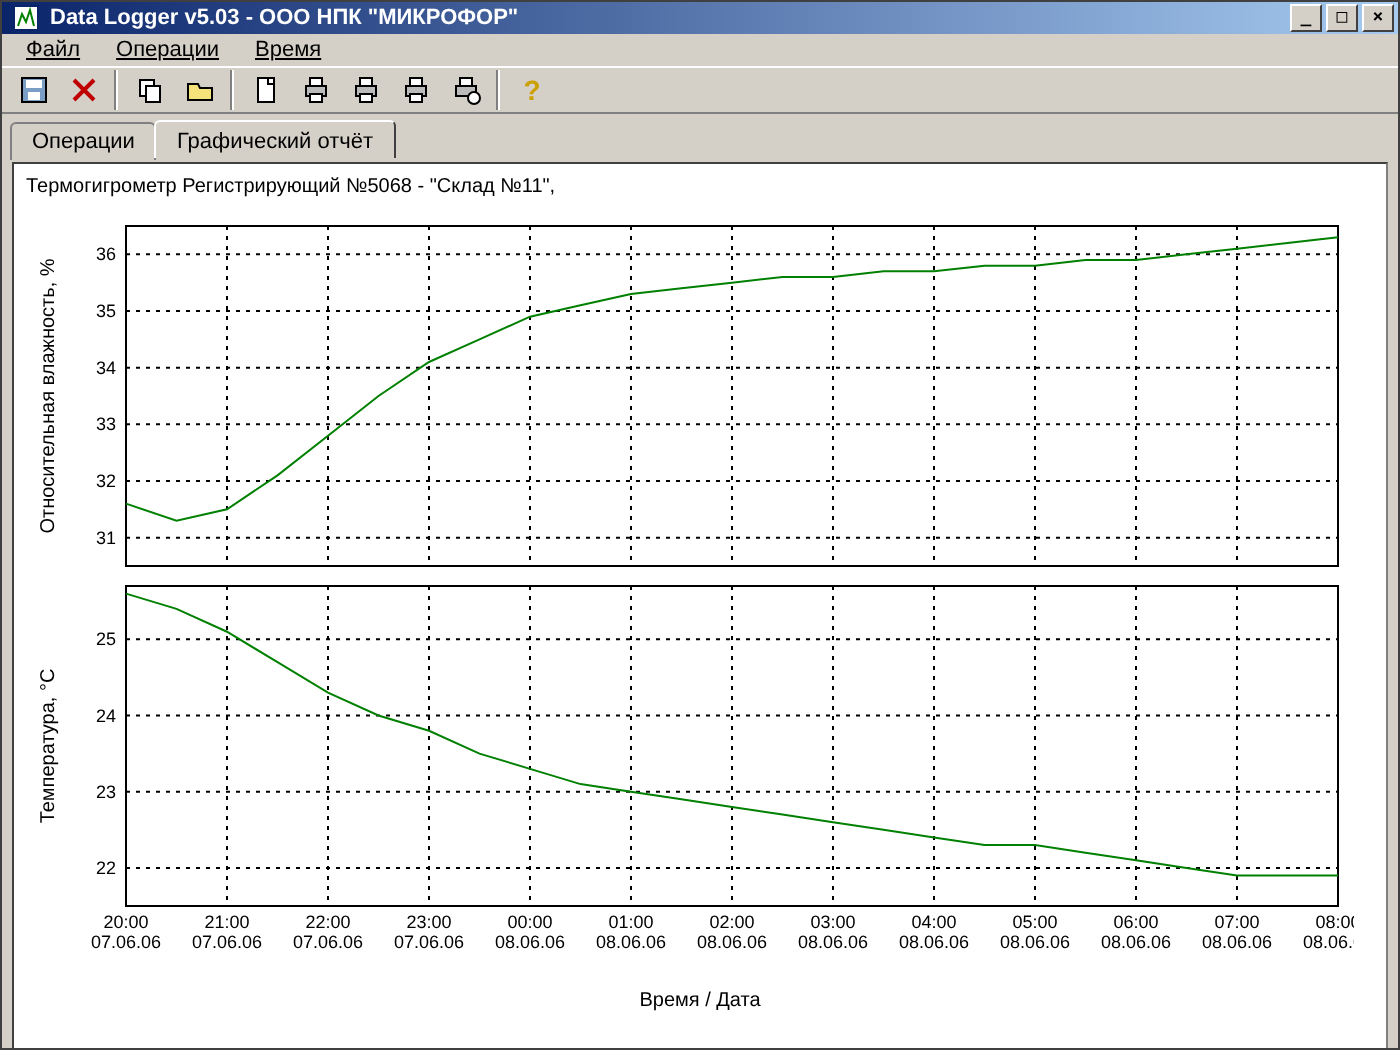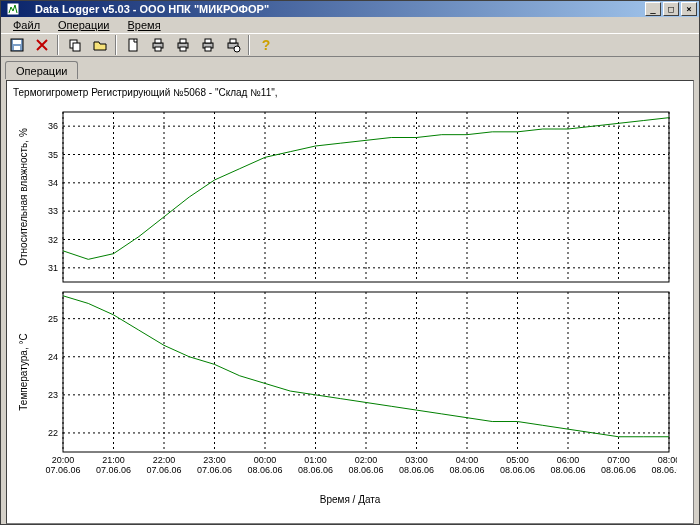--- a/index.html
+++ b/index.html
@@ -23,21 +23,21 @@
     align-items: center;
     padding: 0 2px 0 4px;
     font-weight: bold;
     font-size: 11px;
   }
   .titlebar .icon {
     width: 16px; height: 16px;
     margin-right: 4px;
     display: inline-flex; align-items: center; justify-content: center;
   }
-  .titlebar .title-text { flex: 1; white-space: nowrap; overflow: hidden; margin-left: 10px; }
+  .titlebar .title-text { flex: 1; white-space: nowrap; overflow: hidden; }
   .win-buttons { display: flex; gap: 2px; }
   .win-btn {
     width: 16px; height: 14px;
     background: #d4d0c8;
     border: 1px solid #fff;
     border-right-color: #404040;
     border-bottom-color: #404040;
     font-family: "Marlett", monospace;
     font-size: 9px;
     line-height: 12px;
@@ -227,20 +227,21 @@
   <div class="tb-sep"></div>
   <div class="tb-btn">
       <svg viewBox="0 0 16 16">
         <text x="8" y="13" text-anchor="middle" font-size="14" font-weight="bold" fill="#cca000">?</text>
       </svg>
     </div>
 </div>
 
 <div class="tabstrip">
   <div class="tab">Операции</div>
+  <div class="tab active">Графический отчёт</div>
 </div>
 
 <div class="chart-pane">
   <div class="chart-box">
     <div class="chart-title">Термогигрометр Регистрирующий №5068 - "Склад №11",</div>
     <svg class="plots" id="plot-svg" width="664" height="390" viewBox="0 0 664 390">
         <rect x="50" y="10" width="606" height="170" fill="none" stroke="#000" stroke-width="1"></rect>
         <line x1="50" y1="165.83333333333334" x2="656" y2="165.83333333333334" class="gridline"></line>
         <text x="45" y="168.83333333333334" text-anchor="end" class="tick-label">31</text>
         <line x1="50" y1="137.5" x2="656" y2="137.5" class="gridline"></line>

